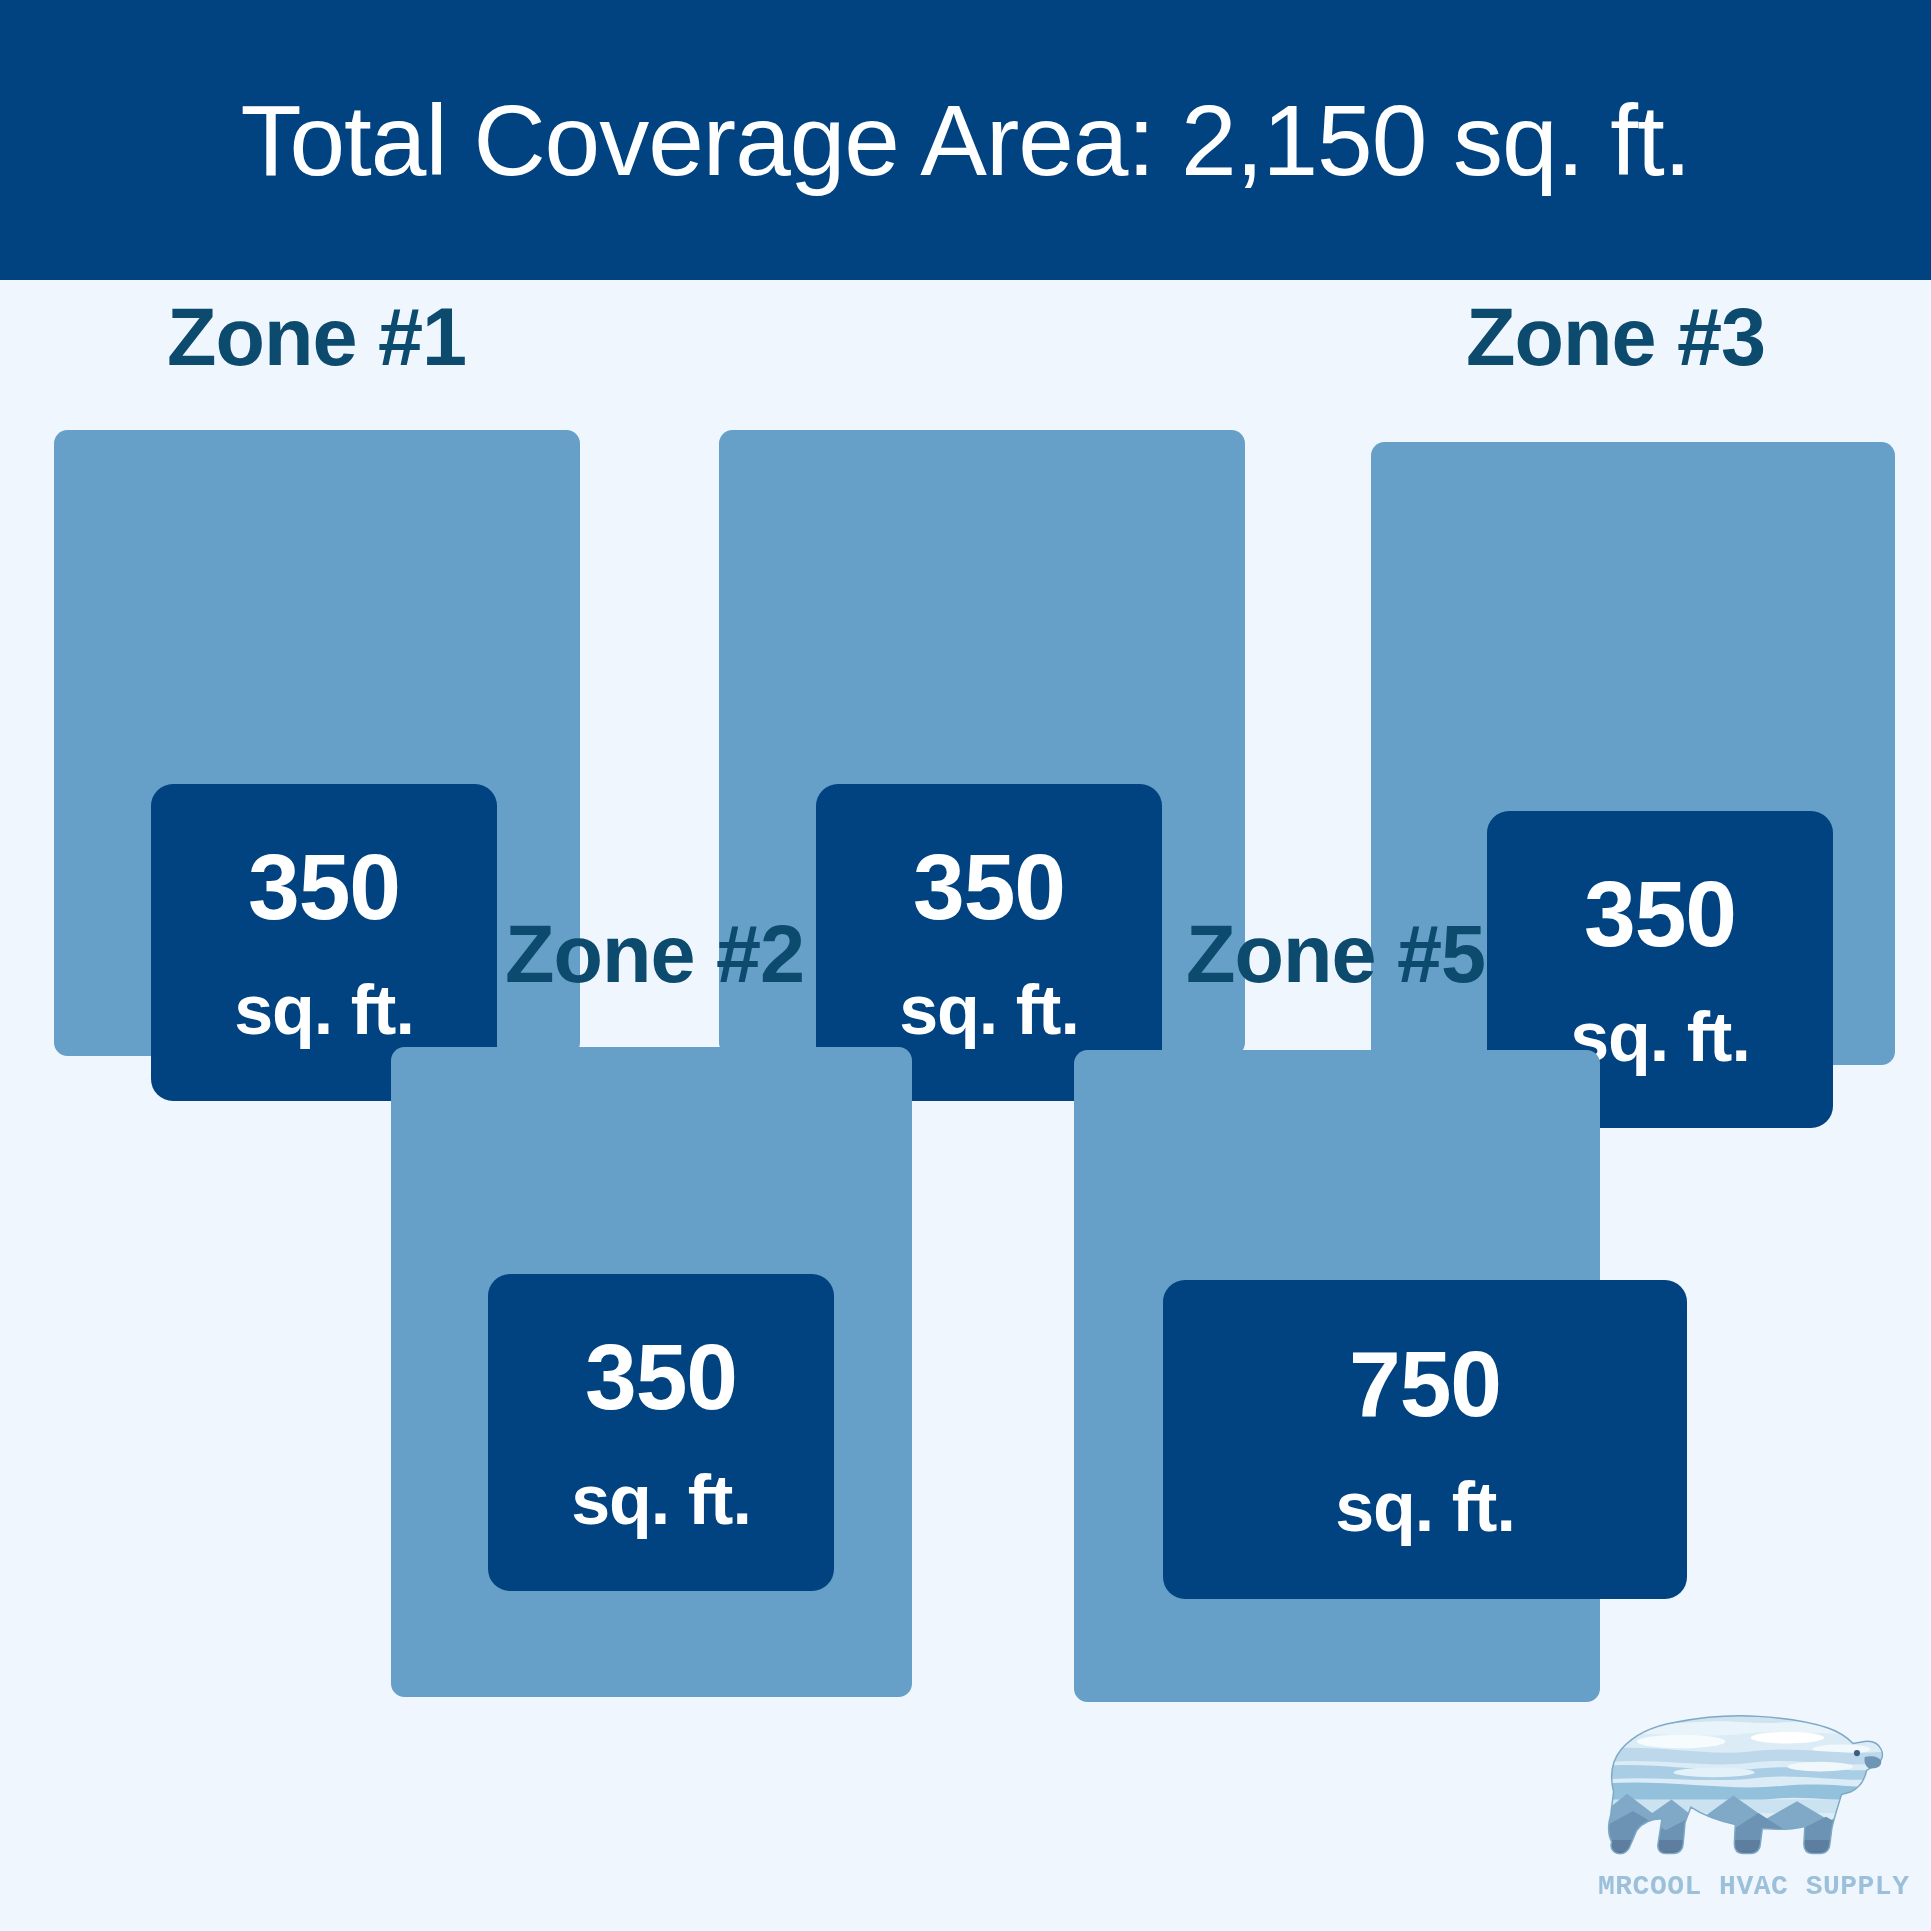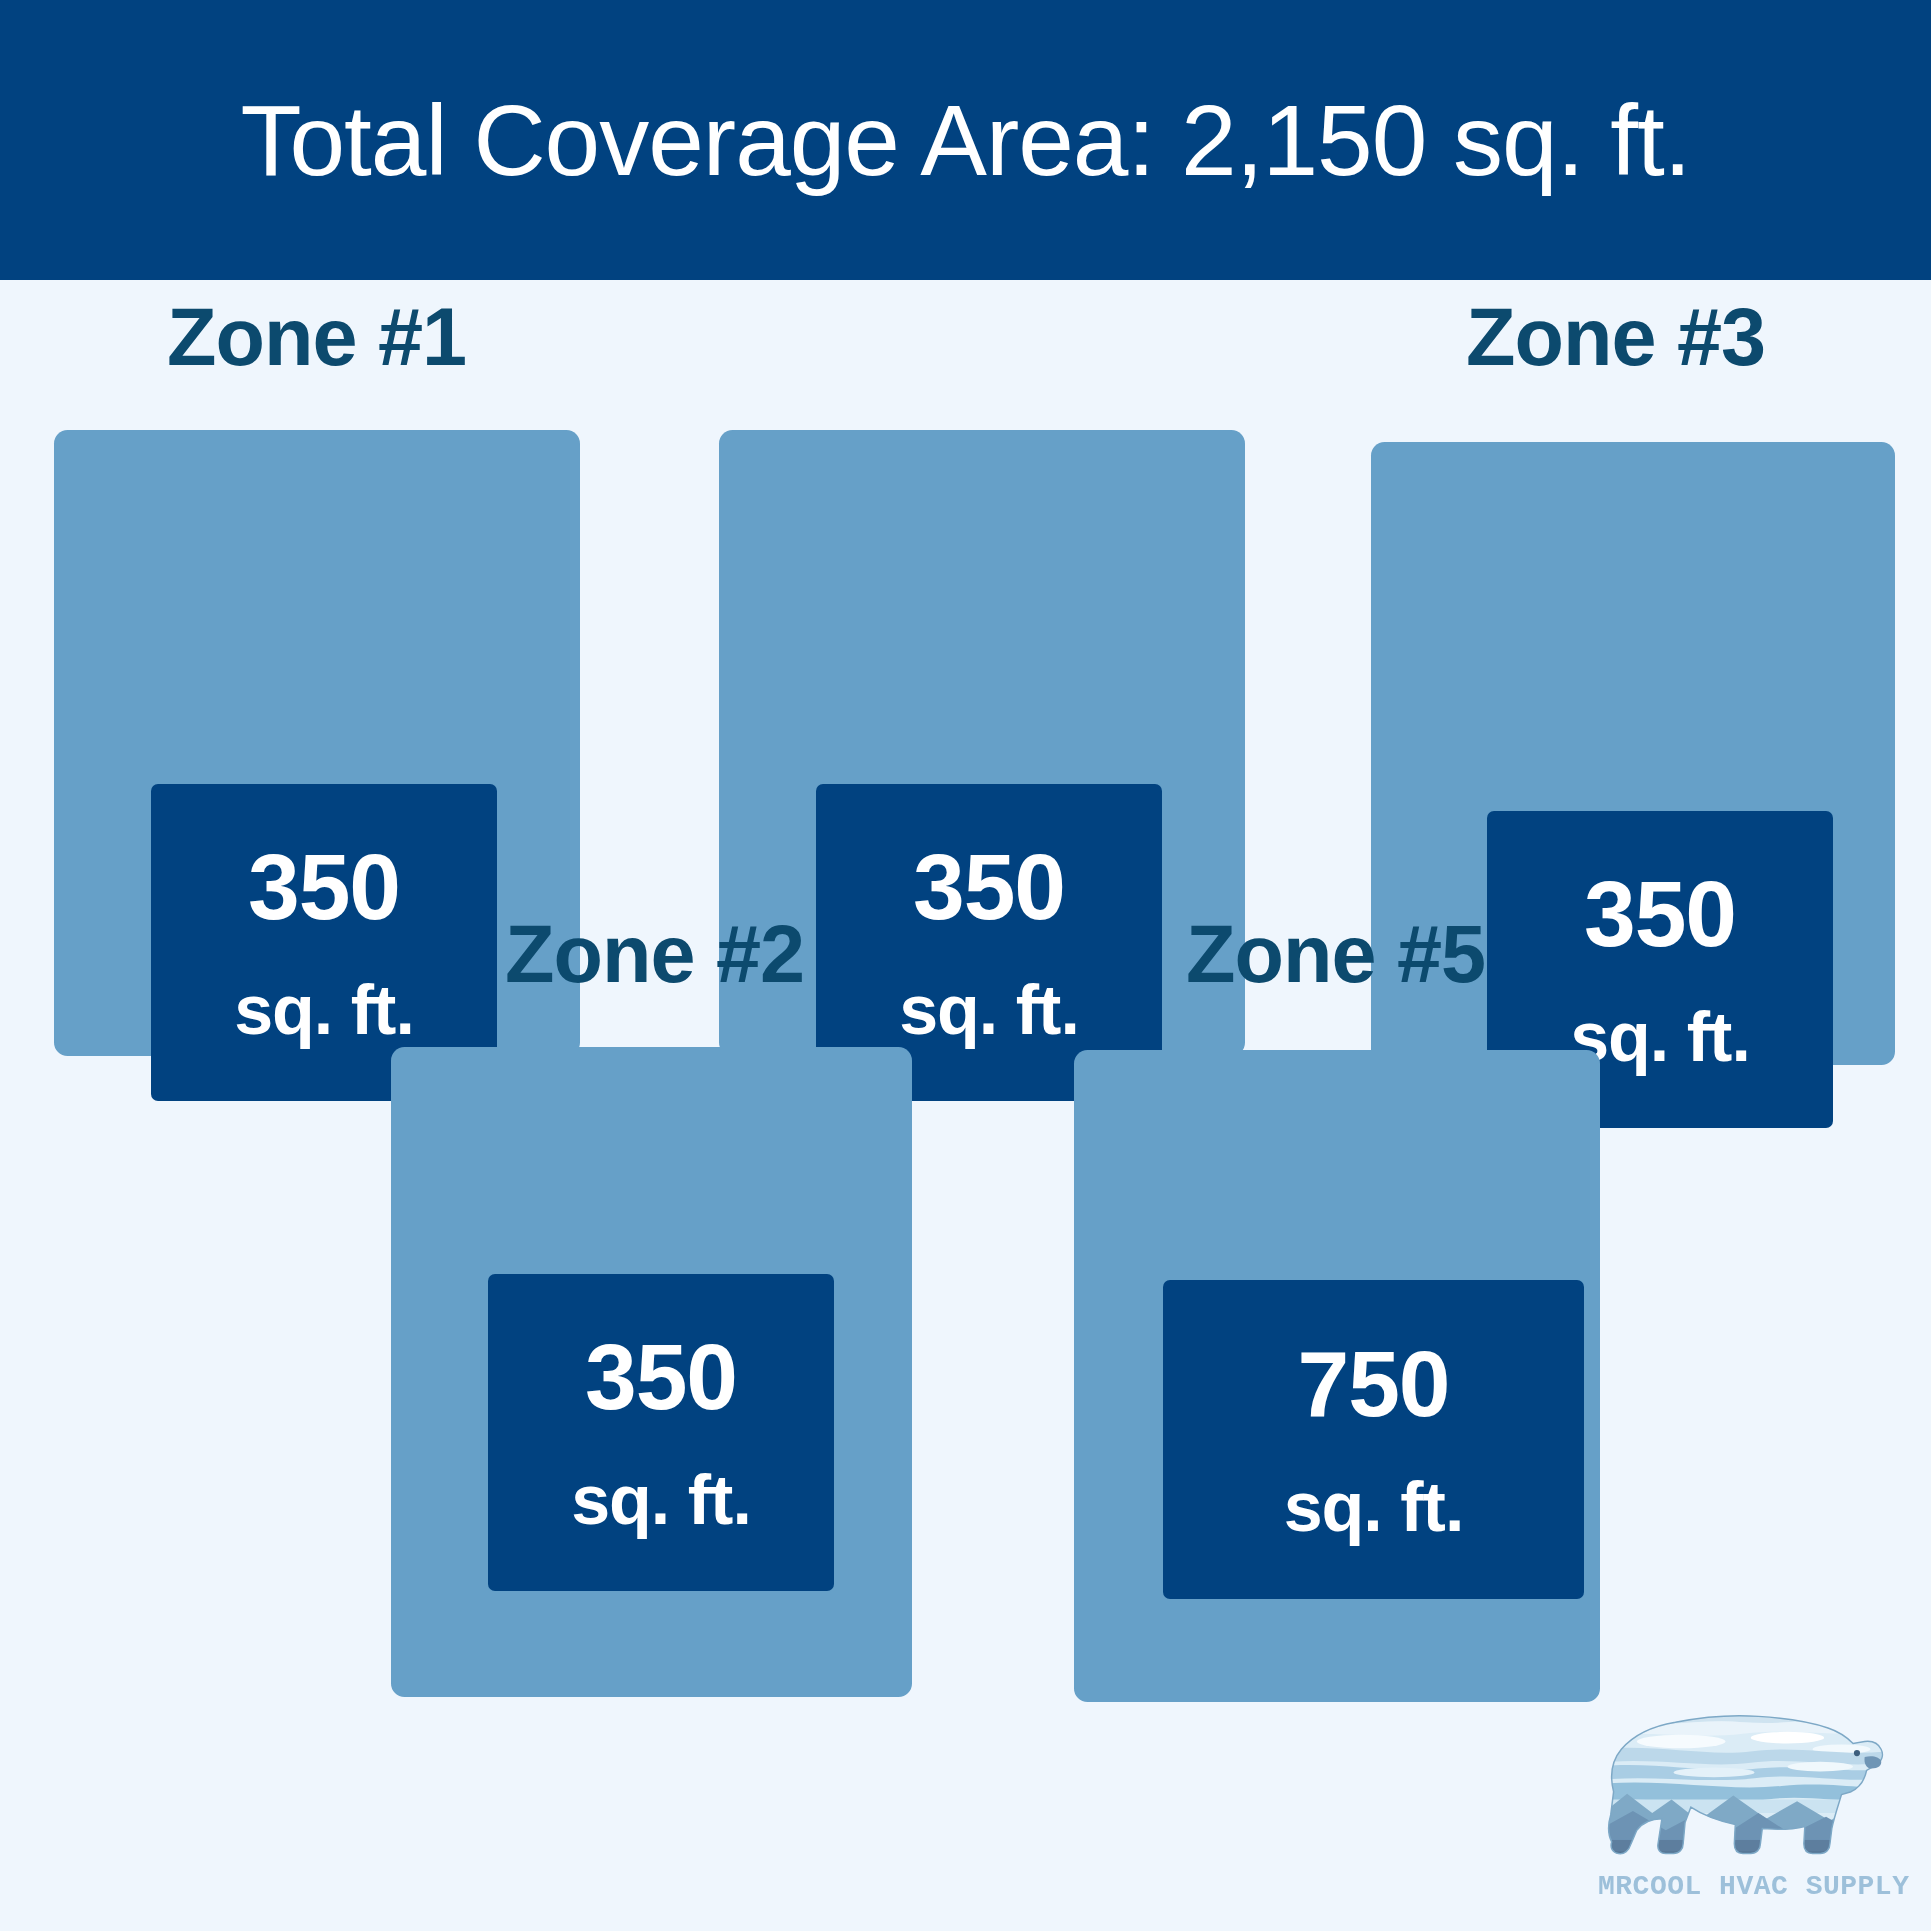--- a/index.html
+++ b/index.html
@@ -63,21 +63,21 @@
     white-space: nowrap;
   }
   .zone-outer {
     position: absolute;
     background: #66a0c8;
     border-radius: 13.5px;
   }
   .zone-inner {
     position: absolute;
     background: #014280;
-    border-radius: 7px;
+    border-radius: 22px;
     display: flex;
     flex-direction: column;
     align-items: center;
     justify-content: center;
     box-sizing: border-box;
   }
   .zone-value {
     color: #ffffff;
     font-size: 93px;
     font-weight: bold;
@@ -111,21 +111,21 @@
 
   
   #zone-4 { left: 338px;  top: 613px; width: 633px; height: 879px; }
   #zone-4 .zone-label { top: 21px; }
   #zone-4 .zone-outer { left: 53px;  top: 154px; width: 521px; height: 650px; }
   #zone-4 .zone-inner { left: 97px; top: 227px; width: 346px; height: 317px; }
 
   #zone-5 { left: 1019px; top: 613px; width: 633px; height: 879px; }
   #zone-5 .zone-label { top: 21px; }
   #zone-5 .zone-outer { left: 55px;  top: 157px; width: 526px; height: 652px; }
-  #zone-5 .zone-inner { left: 89px;  top: 230px; width: 421px; height: 319px; }
+  #zone-5 .zone-inner { left: 89px;  top: 230px; width: 524px; height: 319px; }
 
   
   .logo-block {
     position: absolute;
     left: 1598px;
     top: 1419px;
     width: 319px;
     height: 222px;
   }
   .logo-bear {

